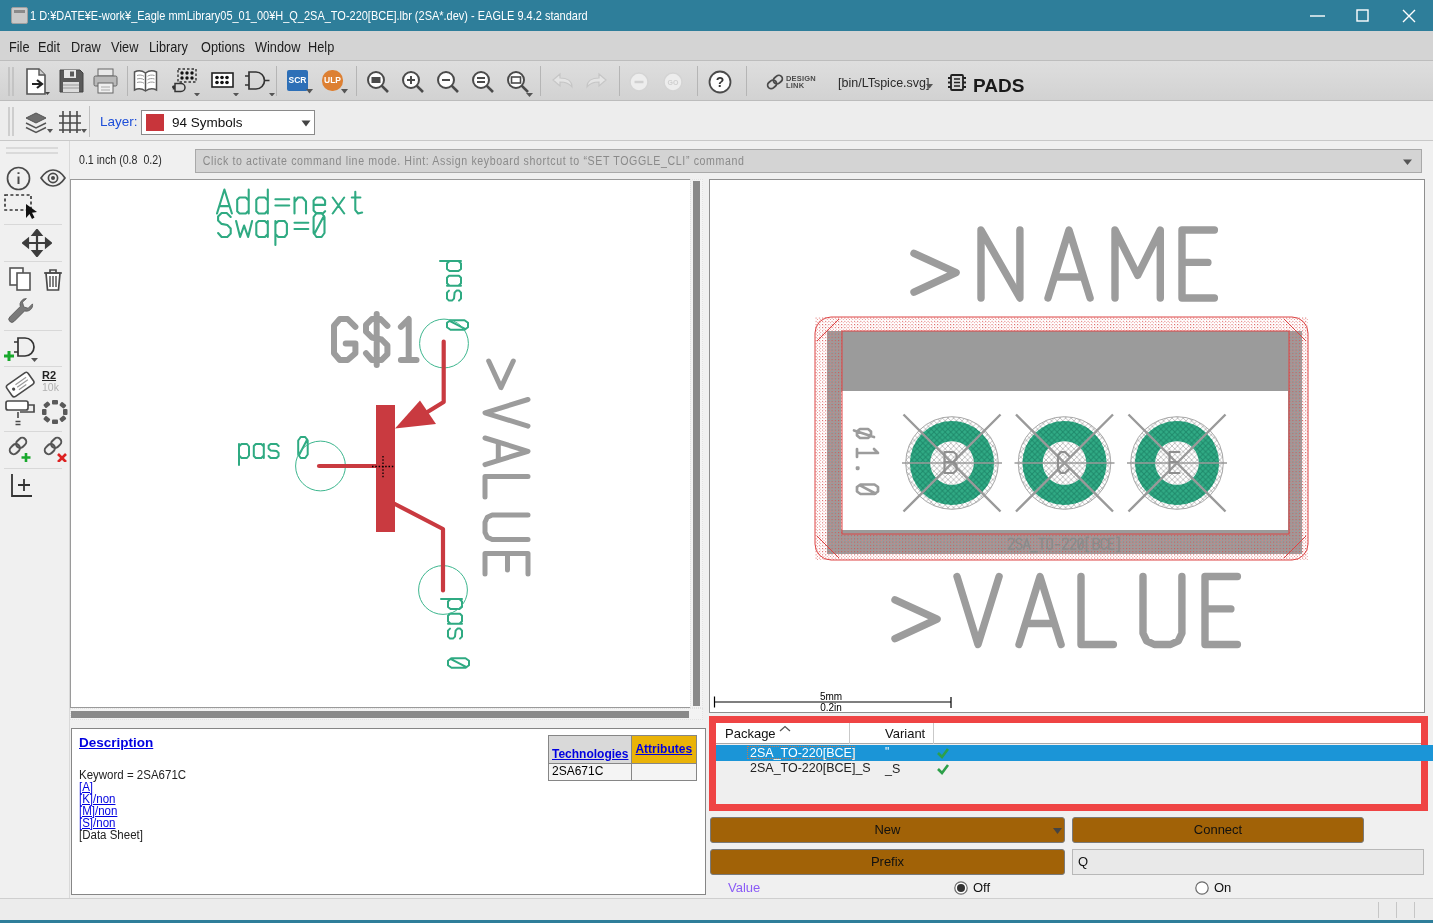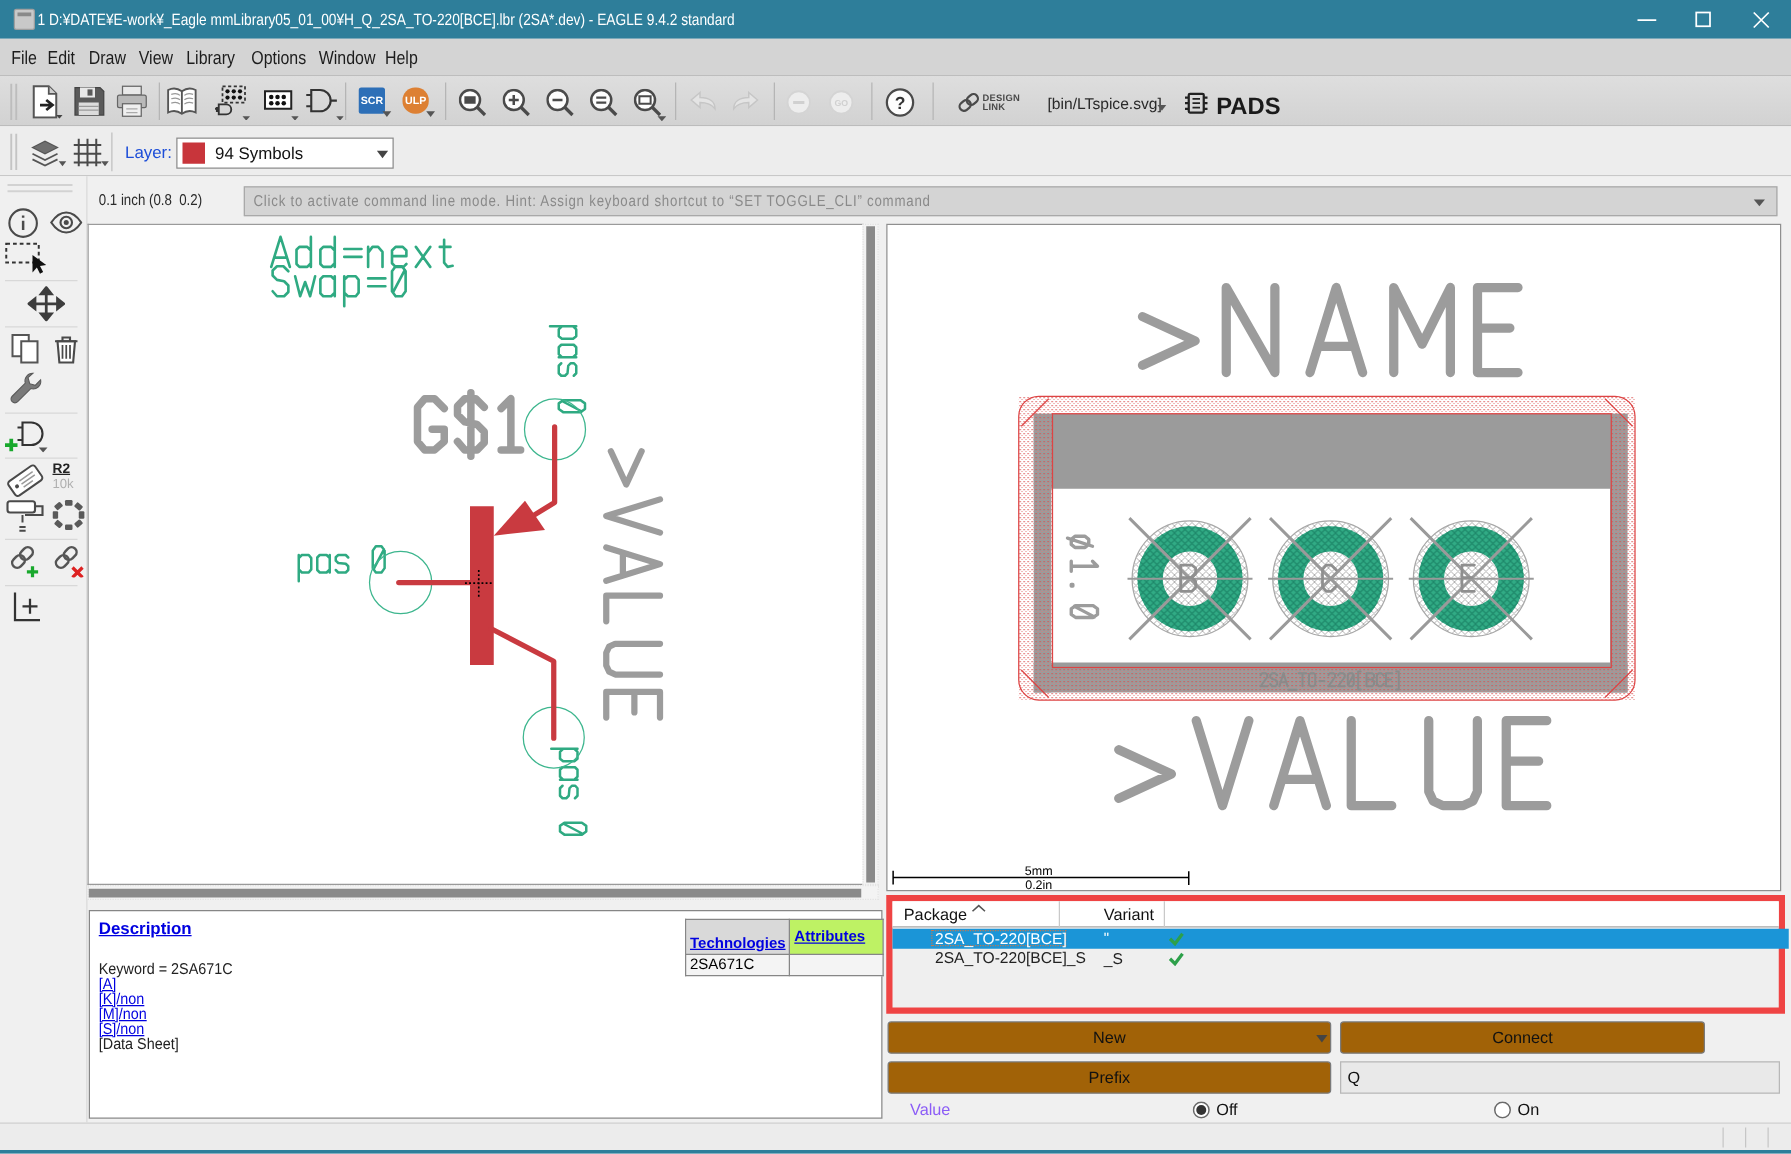--- a/index.html
+++ b/index.html
@@ -17,21 +17,21 @@
 #cmdline{position:absolute;left:195px;top:149px;width:1227px;height:24px;background:#d4d4d4;border:1px solid #a9a9a9;color:#8a8a8a;font-size:12.5px;line-height:22px;white-space:nowrap;overflow:hidden}
 #cmdline .in{display:inline-block;padding-left:8px;letter-spacing:0.72px;transform:scaleX(0.85);transform-origin:0 0}
 #coord{position:absolute;left:79px;top:153px;font-size:12.5px;color:#2a2a2a;transform:scaleX(0.85);transform-origin:0 0}
 #palette{position:absolute;left:0;top:141px;width:70px;height:757px;background:#f0f0f0;border-right:1px solid #d9d9d9}
 #lcanvas{position:absolute;left:70px;top:179px;width:621px;height:529px;background:#fff;border:1px solid #9a9a9a;border-right:none}
 #vscroll{position:absolute;left:690px;top:179px;width:13px;height:529px;background:#f3f3f3;border:1px dotted #e2e2e2}
 #vthumb{position:absolute;left:693px;top:181px;width:7px;height:525px;background:#8a8a8a}
 #hscroll{position:absolute;left:70px;top:708px;width:633px;height:12px;background:#f3f3f3;border:1px dotted #e2e2e2}
 #hthumb{position:absolute;left:71px;top:710.5px;width:618px;height:7px;background:#8a8a8a}
 #rcanvas{position:absolute;left:709px;top:179px;width:716px;height:534px;background:#fff;border:1px solid #8f8f8f}
-#pkgpanel{position:absolute;left:709px;top:716px;width:719px;height:95px;background:#efefef;border:5px solid #ef4444}
+#pkgpanel{position:absolute;left:709px;top:716px;width:719px;height:95px;background:#efefef;border:7px solid #ef4444}
 #pkghdr{position:absolute;left:0;top:0;width:100%;height:21px;background:#fff;border-bottom:1px solid #a8a8a8}
 .btn{position:absolute;background:#a16207;border:1px solid #7a7a7a;border-radius:3px;font-size:13px;color:#111;text-align:center}
 #qfield{position:absolute;left:1072px;top:849px;width:352px;height:26px;background:#e9e9e9;border:1px solid #b8b8b8;font-size:13px;color:#111;line-height:24px;padding-left:5px}
 #descpanel{position:absolute;left:71px;top:728px;width:635px;height:167px;background:#fff;border:1.5px solid #868686}
 #statusbar{position:absolute;left:0;top:898px;width:1433px;height:22px;background:#ececec;border-top:1px solid #cfcfcf}
 #bottomline{position:absolute;left:0;top:920px;width:1433px;height:3px;background:#2e7e9a}
 .sep1{position:absolute;top:66px;width:1px;height:30px;background:#b5b5b5}
 .link{color:#0000e0;text-decoration:underline}
 </style></head>
 <body>
@@ -440,21 +440,21 @@
       <circle cx="7" cy="7" r="6.2" fill="#fff" stroke="#6a6a6a" stroke-width="1.2"></circle>
     </svg>
     <div class="abs" style="left:1214px;top:880px;font-size:13px;color:#111">On</div>
 <div id="descpanel">
       <div class="abs" style="left:7px;top:6px;font-size:13.5px;font-weight:bold"><span class="link">Description</span></div>
       <div class="abs" style="left:7px;top:41px;font-size:12.5px;color:#222;line-height:11.9px;transform:scaleX(0.92);transform-origin:0 0">Keyword = 2SA671C<br><span class="link">[A]</span><br><span class="link">[K]/non</span><br><span class="link">[M]/non</span><br><span class="link">[S]/non</span><br>[Data Sheet]</div>
       <table style="position:absolute;left:476px;top:6px;border-collapse:collapse;font-size:12px;table-layout:fixed">
 <tbody>
           <tr>
             <td style="border:1.5px solid #868686;background:#d9d9d9;padding:11px 3px 2px 3px;font-weight:bold;width:77px;overflow:hidden"><span class="link">Technologies</span></td>
-<td style="border:1.5px solid #868686;background:#bef264;padding:1px 14px 2px 3px;font-weight:bold;width:60px;overflow:hidden"><span class="link">Attributes</span></td>
+<td style="border:1.5px solid #868686;background:#eab308;padding:1px 4px 2px 3px;font-weight:bold;width:60px;overflow:hidden"><span class="link">Attributes</span></td>
           </tr>
 <tr>
             <td style="border:1.5px solid #868686;background:#f4f4f4;padding:0px 3px 2px 3px;overflow:hidden">2SA671C</td>
 <td style="border:1.5px solid #868686;background:#f4f4f4;padding:0px 3px 2px 3px"></td>
           </tr>
         </tbody>
       </table>
     </div>
 <div id="statusbar">
       <div class="abs" style="left:1378px;top:3px;width:1px;height:16px;background:#c6c6c6"></div>

